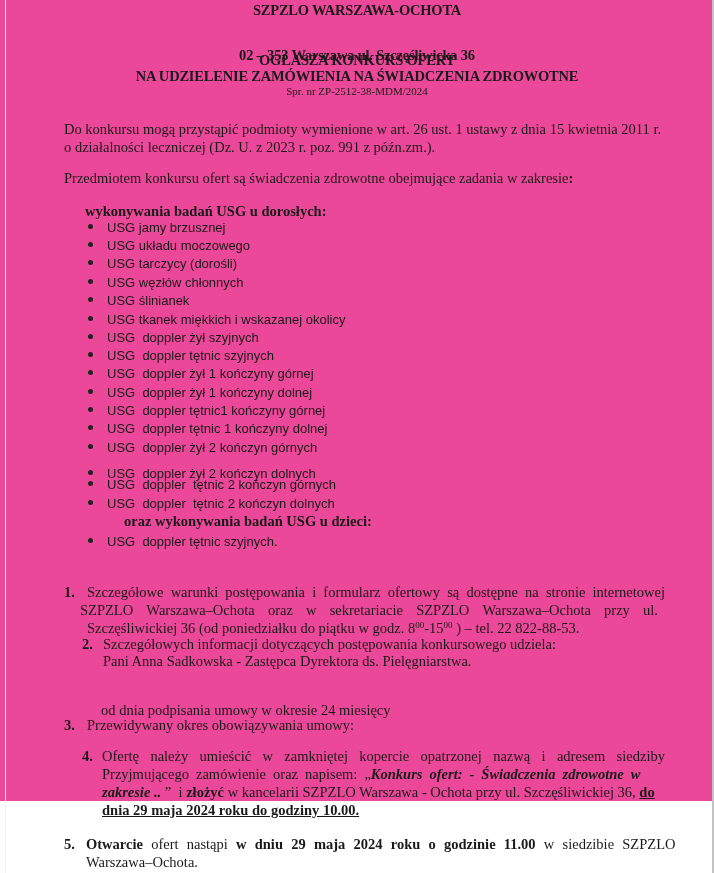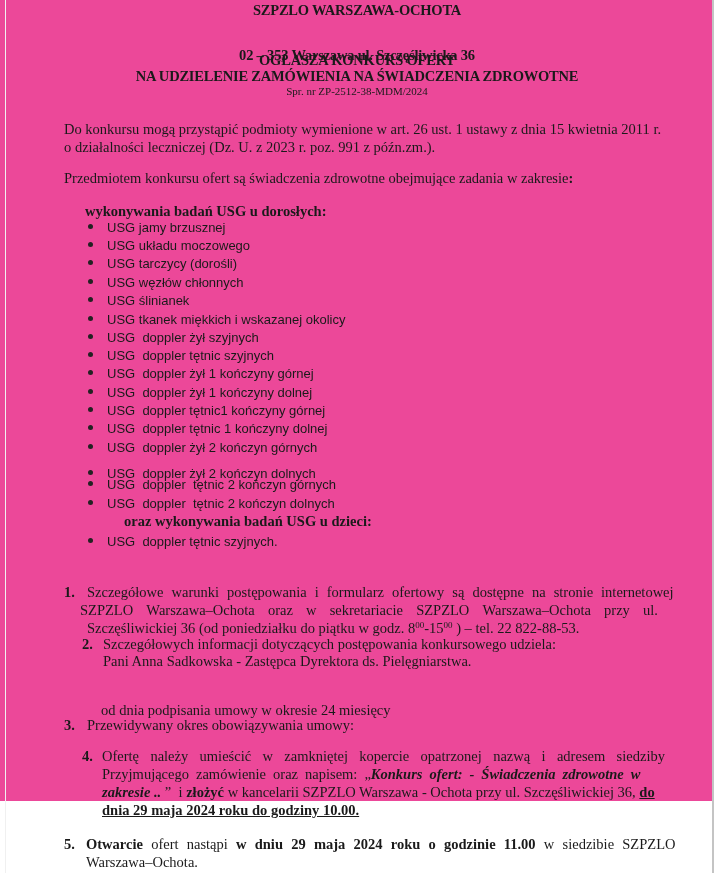--- a/index.html
+++ b/index.html
@@ -13,21 +13,21 @@
   .center { left: 0; width: 714px; text-align: center; }
   .hdr { font-size: 14.5px; font-weight: bold; letter-spacing: -0.2px; }
   .hdr2 { font-size: 11px; }
   .body { font-size: 14.5px; }
   .bold { font-weight: bold; }
   .bi { font-weight: bold; font-style: italic; }
   .u { text-decoration: underline; }
   .list-item { position: absolute; left: 88px; font-size: 13px; }
   .bullet { display: inline-block; width: 5px; height: 5px; border-radius: 50%; background: #222; margin-right: 14px; vertical-align: middle; position: relative; top: -2px; }
   .num { font-weight: bold; display: inline-block; }
-  .jline { position: absolute; display: flex; justify-content: space-between; white-space: nowrap; gap: 8px; }
+  .jline { position: absolute; display: flex; justify-content: space-between; white-space: nowrap; }
   sup { font-size: 9px; vertical-align: 5px; line-height: 0; }
 </style>
 </head>
 <body>
 
 <div class="page">
   <div class="edge-left"></div>
   <div class="edge-right"></div>
 
   <div class="abs center serif hdr" style="top:2px;">SZPZLO WARSZAWA-OCHOTA</div>

